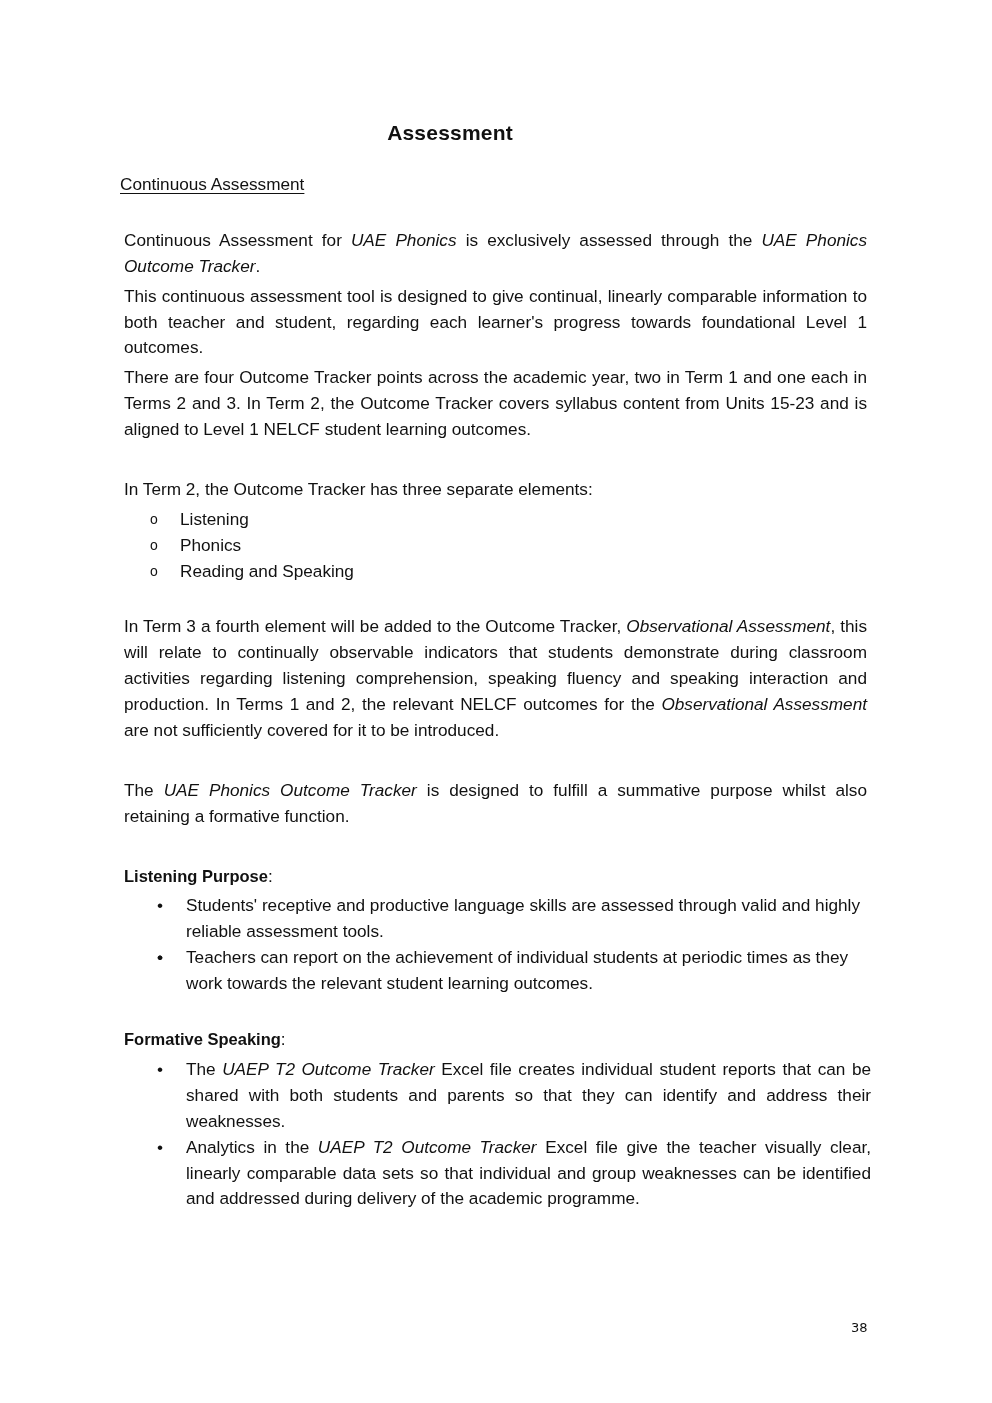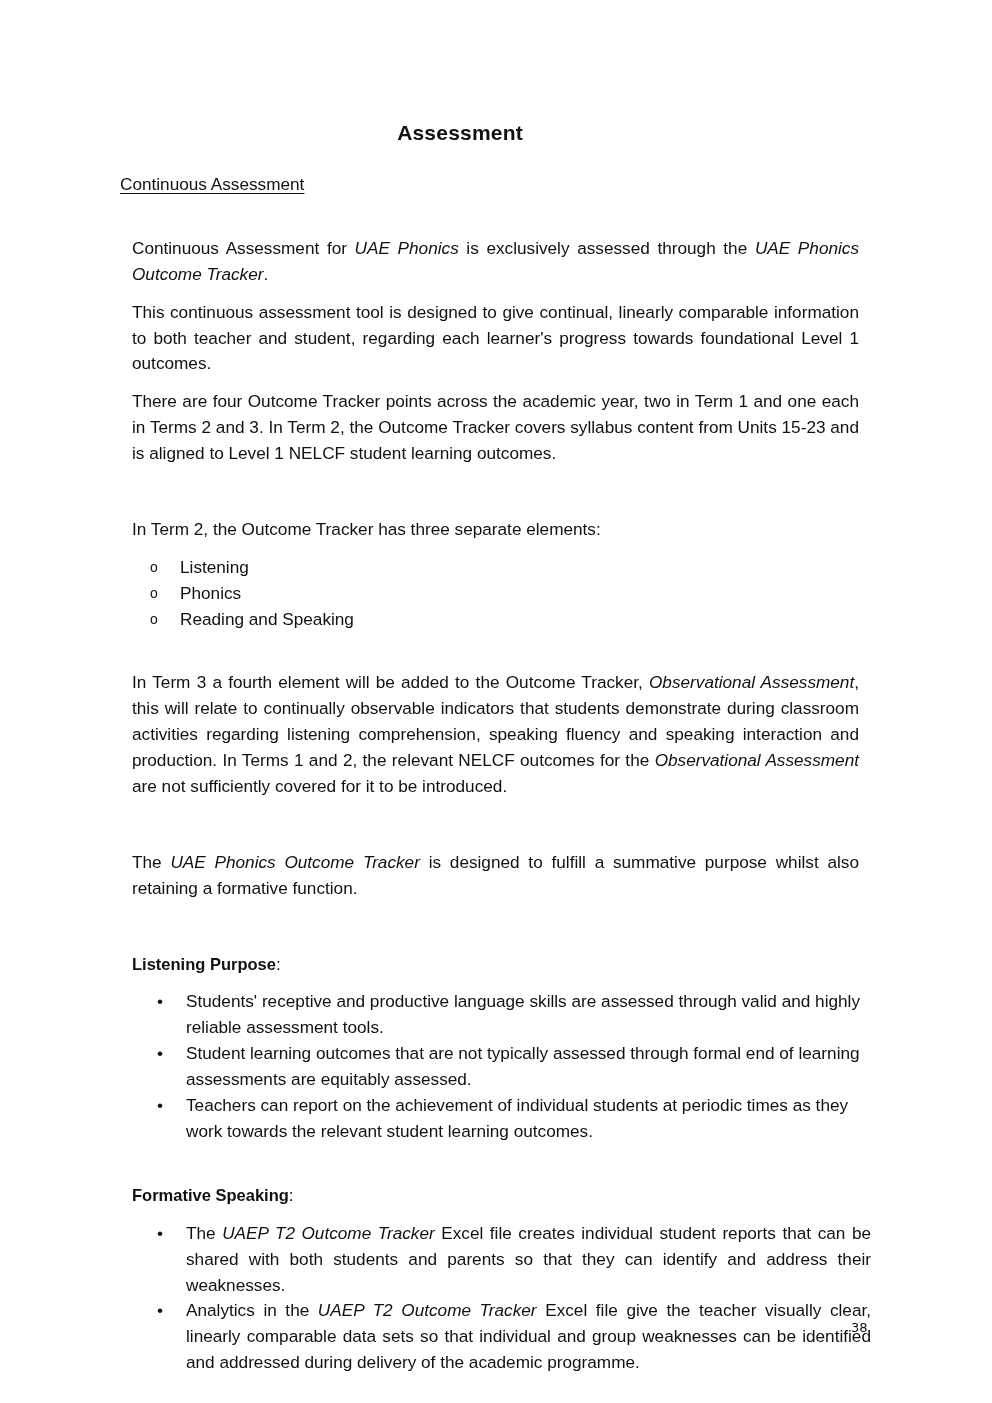--- a/index.html
+++ b/index.html
@@ -1,24 +1,24 @@
 <!DOCTYPE html>
 <html><head>
 <meta charset="utf-8">
 <style>
   html, body { margin: 0; padding: 0; background: #ffffff; }
   body { width: 992px; height: 1403px; position: relative; overflow: hidden;
          font-family: "Liberation Sans", sans-serif; color: #111; }
   .page { position: absolute; left: 0; top: 0; width: 992px; height: 1403px; background: #fff; }
   .title { position: absolute; left: 0; width: 900px; top: 121px; text-align: center;
-           font-size: 21px; font-weight: bold; letter-spacing: 0.2px; padding-left: 10px; }
+           font-size: 21px; font-weight: bold; letter-spacing: 0.2px; }
   .content { position: absolute; left: 120px; top: 172px; width: 751px;
              font-size: 17.2px; line-height: 25.9px; }
   .h-under { font-weight: normal; text-decoration: underline; text-underline-offset: 3px; margin: 0; }
-  p { margin: 12px; text-align: justify; }
+  p { margin: 4px; text-align: justify; }
   .gap { height: 25.9px; }
   ul { list-style: none; margin: 0; padding: 0; }
   .o-list li { position: relative; padding-left: 60px; }
   .o-list li .mk { position: absolute; left: 30px; top: 0; font-size: 14px; }
   .b-list li { position: relative; padding-left: 66px; text-align: left; }
   .b-list li.just { text-align: justify; }
   .b-list li .mk { position: absolute; left: 37px; top: 0; }
   .bold-h { font-weight: bold; font-size: 16.5px; }
   em { font-style: italic; }
   .page-num { position: absolute; left: 851px; top: 1320px; font-size: 13px;
@@ -51,21 +51,21 @@
 
     <p><span>In Term 3 a fourth element will be added to the Outcome Tracker, </span><em>Observational Assessment</em><span>, this will relate to continually observable indicators that students demonstrate during classroom activities regarding listening comprehension, speaking fluency and speaking interaction and production. In Terms 1 and 2, the relevant NELCF outcomes for the </span><em>Observational Assessment</em><span> are not sufficiently covered for it to be introduced.</span></p>
     <div class="gap"></div>
 
     <p><span>The </span><em>UAE Phonics Outcome Tracker</em><span> is designed to fulfill a summative purpose whilst also retaining a formative function.</span></p>
     <div class="gap"></div>
 
     <p><span class="bold-h">Listening Purpose</span><span>:</span></p>
     <ul class="b-list">
       <li><span class="mk">•</span><span>Students' receptive and productive language skills are assessed through valid and highly reliable assessment tools.</span></li>
-      <li><span class="mk">•</span><span>Student learning outcomes that are not typically assessed through formal end of learning assessments are equitably assessed.</span></li>
+      <li><span class="mk">•</span></li>
       <li><span class="mk">•</span><span>Teachers can report on the achievement of individual students at periodic times as they work towards the relevant student learning outcomes.</span></li>
     </ul>
     <div class="gap"></div>
 
     <p><span class="bold-h">Formative Speaking</span><span>:</span></p>
     <ul class="b-list">
       <li class="just"><span class="mk">•</span><span>The </span><em>UAEP T2 Outcome Tracker</em><span> Excel file creates individual student reports that can be shared with both students and parents so that they can identify and address their weaknesses.</span></li>
       <li class="just"><span class="mk">•</span><span>Analytics in the </span><em>UAEP T2 Outcome Tracker</em><span> Excel file give the teacher visually clear, linearly comparable data sets so that individual and group weaknesses can be identified and addressed during delivery of the academic programme.</span></li>
     </ul>
   </div>

